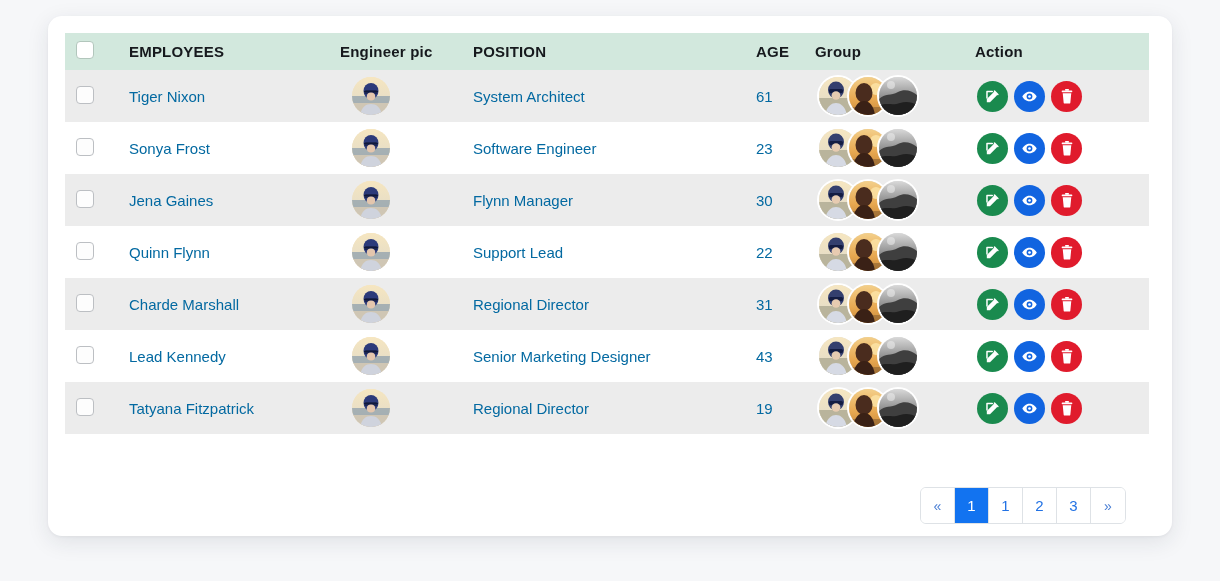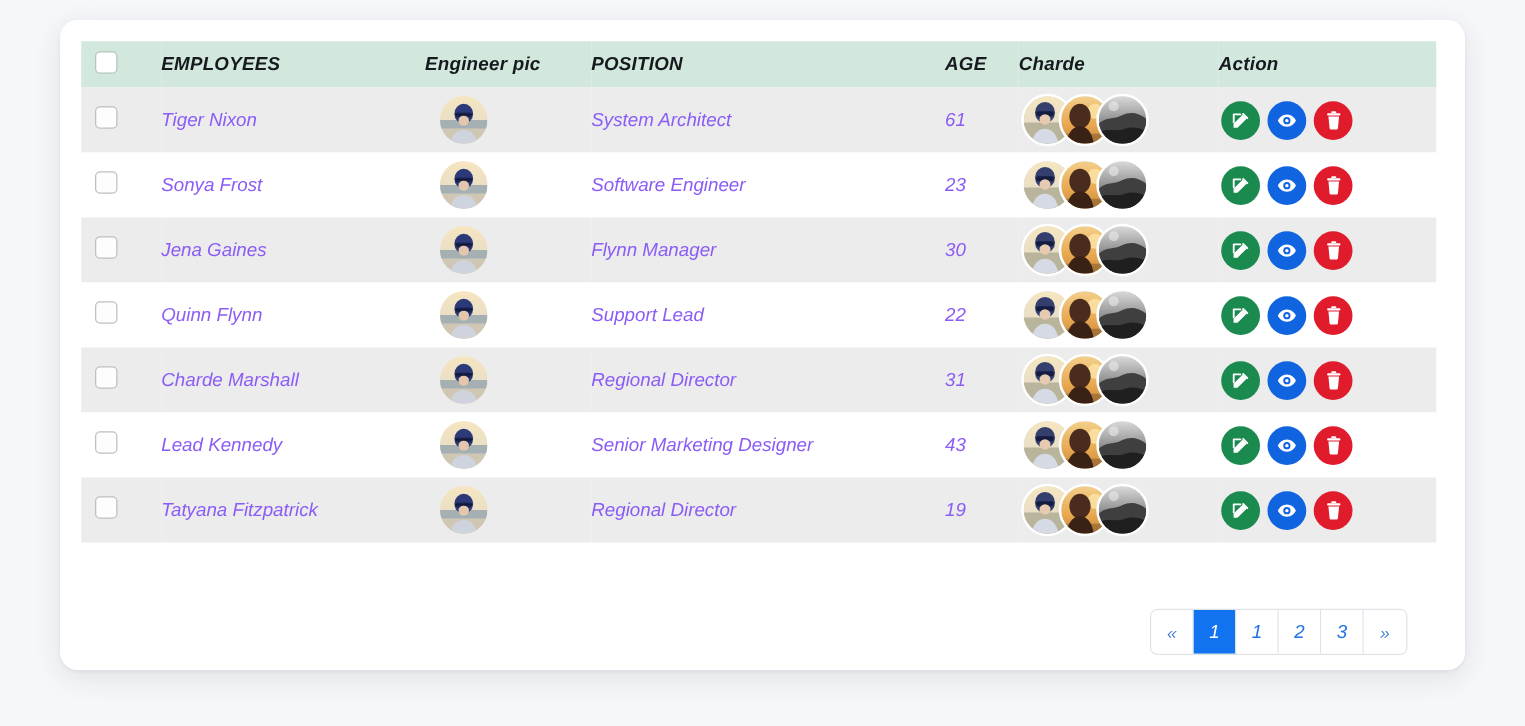--- a/index.html
+++ b/index.html
@@ -20,21 +20,20 @@
   .card {
     position: absolute;
     left: 48px;
     top: 16px;
     width: 1124px;
     height: 520px;
     background: #ffffff;
     border-radius: 14px;
     box-shadow: 0 6px 22px rgba(30, 40, 60, 0.10), 0 1px 3px rgba(30,40,60,0.05);
     overflow: hidden;
-    font-style: italic;
   }
 
   .card-body {
     position: absolute;
     left: 17px;
     top: 17px;
     right: 23px;
     bottom: 12px;
   }
 
@@ -54,21 +53,21 @@
     height: 37px;
     padding: 0 0 0 0;
     vertical-align: middle;
     letter-spacing: 0.2px;
   }
 
   .emp-table tbody td {
     height: 52px;
     vertical-align: middle;
     font-size: 15px;
-    color: #8b5cf6;
+    color: #0369a1;
     border: none;
   }
 
   .emp-table tbody tr:nth-child(odd) td { background: #ececec; }
   .emp-table tbody tr:nth-child(even) td { background: #ffffff; }
 
   
   .col-check  { width: 64px; }
   .col-name   { width: 211px; }
   .col-pic    { width: 133px; }
@@ -211,21 +210,21 @@
       </colgroup>
       <thead>
         <tr>
           <th class="hdr-check">
             <span class="cbx head"></span>
           </th>
           <th class="hdr-name">EMPLOYEES</th>
           <th class="hdr-pic">Engineer pic</th>
           <th class="hdr-pos">POSITION</th>
           <th class="hdr-age">AGE</th>
-          <th class="hdr-group">Charde</th>
+          <th class="hdr-group">Group</th>
           <th class="hdr-action">Action</th>
         </tr>
       </thead>
       <tbody id="tbody">
           <tr>
             <td class="c-check">
        <span class="cbx"></span>
      </td>
      <td class="c-name">
        <span>Tiger Nixon</span>

